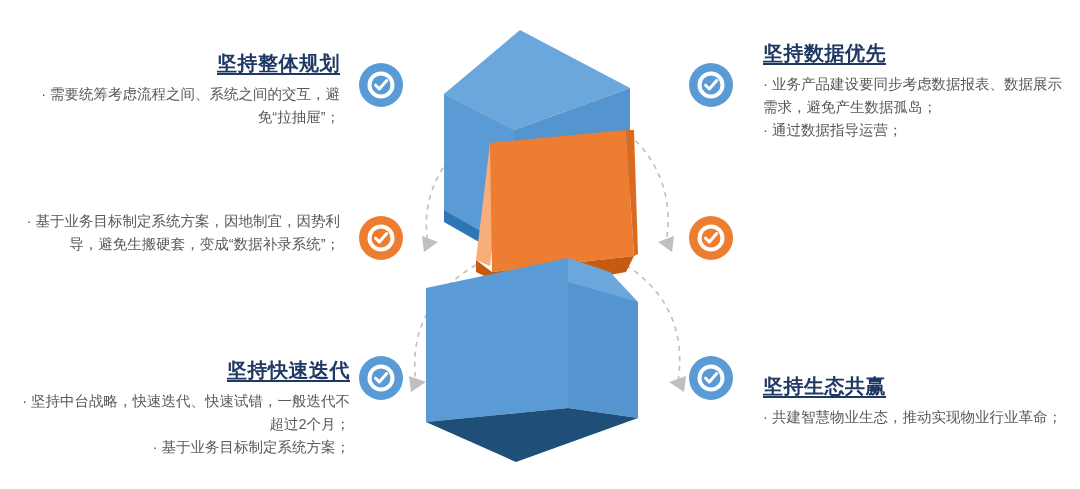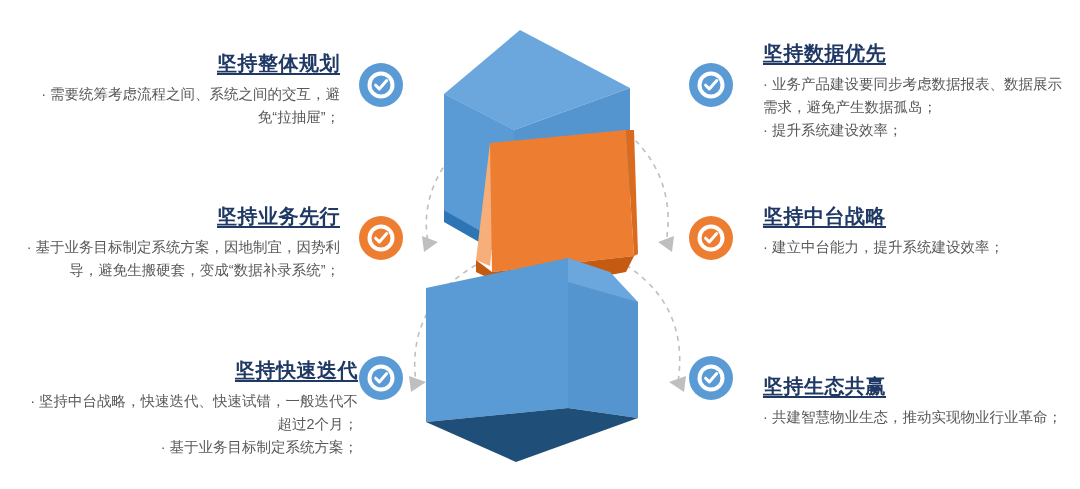--- a/index.html
+++ b/index.html
@@ -153,35 +153,34 @@
   <div class="badge" style="left:358px; top:62px; background:transparent;">
     <svg width="46" height="46" viewBox="0 0 46 46">
       <circle cx="23" cy="23" r="22" fill="#5B9BD5"></circle>
       <circle cx="23" cy="23" r="13.5" fill="#FFFFFF"></circle>
       <circle cx="23" cy="23" r="9.5" fill="#5B9BD5"></circle>
       <path d="M17.6 23.2 L21.3 26.9 L28.7 18.6" fill="none" stroke="#FFFFFF" stroke-width="3" stroke-linecap="round" stroke-linejoin="round"></path>
     </svg>
   </div>
 
   <div class="block left" style="left:10px; top:203px; width:330px;">
-    <div class="heading">坚持业务先行</div>
     <ul class="bullets">
       <li><span class="bul">·</span>&nbsp;<span>基于业务目标制定系统方案，因地制宜，因势利导，避免生搬硬套，变成“数据补录系统”；</span></li>
     </ul>
   </div>
   <div class="badge" style="left:358px; top:215px;">
     <svg width="46" height="46" viewBox="0 0 46 46">
       <circle cx="23" cy="23" r="22" fill="#ED7D31"></circle>
       <circle cx="23" cy="23" r="13.5" fill="#FFFFFF"></circle>
       <circle cx="23" cy="23" r="9.5" fill="#ED7D31"></circle>
       <path d="M17.6 23.2 L21.3 26.9 L28.7 18.6" fill="none" stroke="#FFFFFF" stroke-width="3" stroke-linecap="round" stroke-linejoin="round"></path>
     </svg>
   </div>
 
-  <div class="block left" style="left:28px; top:357px; width:330px;">
+  <div class="block left" style="left:20px; top:357px; width:330px;">
     <div class="heading">坚持快速迭代</div>
     <ul class="bullets">
       <li><span class="bul">·</span>&nbsp;<span>坚持中台战略，快速迭代、快速试错，一般迭代不超过2个月；</span></li>
       <li><span class="bul">·</span>&nbsp;<span>基于业务目标制定系统方案；</span></li>
     </ul>
   </div>
   <div class="badge" style="left:358px; top:355px;">
     <svg width="46" height="46" viewBox="0 0 46 46">
       <circle cx="23" cy="23" r="22" fill="#5B9BD5"></circle>
       <circle cx="23" cy="23" r="13.5" fill="#FFFFFF"></circle>
@@ -195,37 +194,31 @@
       <circle cx="23" cy="23" r="22" fill="#5B9BD5"></circle>
       <circle cx="23" cy="23" r="13.5" fill="#FFFFFF"></circle>
       <circle cx="23" cy="23" r="9.5" fill="#5B9BD5"></circle>
       <path d="M17.6 23.2 L21.3 26.9 L28.7 18.6" fill="none" stroke="#FFFFFF" stroke-width="3" stroke-linecap="round" stroke-linejoin="round"></path>
     </svg>
   </div>
   <div class="block right" style="left:763px; top:40px; width:305px;">
     <div class="heading">坚持数据优先</div>
     <ul class="bullets">
       <li><span class="bul">·</span>&nbsp;<span>业务产品建设要同步考虑数据报表、数据展示需求，避免产生数据孤岛；</span></li>
-      <li><span class="bul">·</span>&nbsp;<span>提升系统建设效率；</span></li>
+      <li><span class="bul">·</span>&nbsp;<span>通过数据指导运营；</span></li>
     </ul>
   </div>
 
   <div class="badge" style="left:688px; top:215px;">
     <svg width="46" height="46" viewBox="0 0 46 46">
       <circle cx="23" cy="23" r="22" fill="#ED7D31"></circle>
       <circle cx="23" cy="23" r="13.5" fill="#FFFFFF"></circle>
       <circle cx="23" cy="23" r="9.5" fill="#ED7D31"></circle>
       <path d="M17.6 23.2 L21.3 26.9 L28.7 18.6" fill="none" stroke="#FFFFFF" stroke-width="3" stroke-linecap="round" stroke-linejoin="round"></path>
     </svg>
-  </div>
-  <div class="block right" style="left:763px; top:203px; width:305px;">
-    <div class="heading">坚持中台战略</div>
-    <ul class="bullets">
-      <li><span class="bul">·</span>&nbsp;<span>建立中台能力，提升系统建设效率；</span></li>
-    </ul>
   </div>
 
   <div class="badge" style="left:688px; top:355px;">
     <svg width="46" height="46" viewBox="0 0 46 46">
       <circle cx="23" cy="23" r="22" fill="#5B9BD5"></circle>
       <circle cx="23" cy="23" r="13.5" fill="#FFFFFF"></circle>
       <circle cx="23" cy="23" r="9.5" fill="#5B9BD5"></circle>
       <path d="M17.6 23.2 L21.3 26.9 L28.7 18.6" fill="none" stroke="#FFFFFF" stroke-width="3" stroke-linecap="round" stroke-linejoin="round"></path>
     </svg>
   </div>

